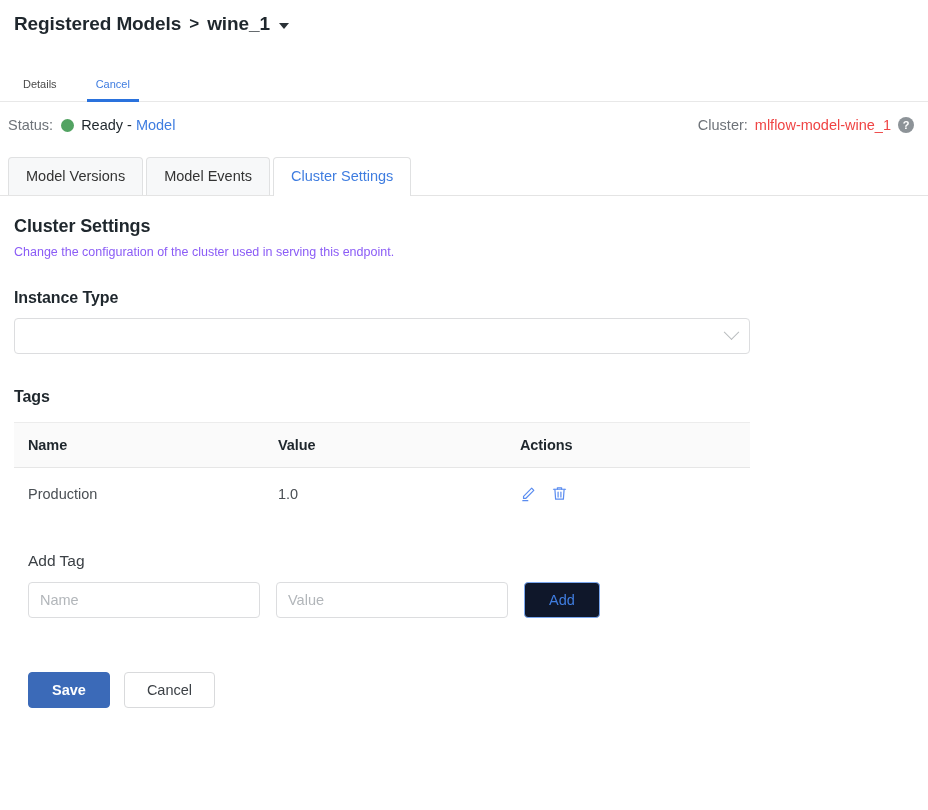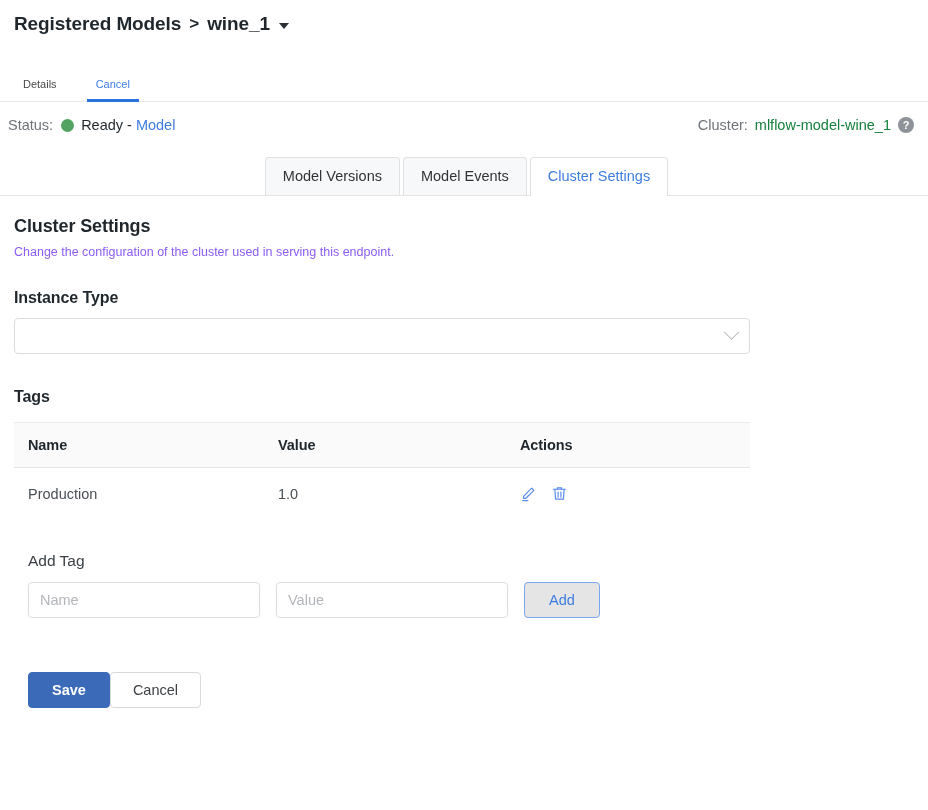--- a/index.html
+++ b/index.html
@@ -91,21 +91,21 @@
     border-radius: 50%;
     background: #52a362;
     display: inline-block;
     margin-right: 7px;
   }
   .status-value { color: #1f272d; }
   .status-dash { color: #1f272d; margin: 0 4px; }
   .link { color: #3f7de0; cursor: pointer; }
   .status-spacer { flex: 1; }
   .cluster-label { color: #6e7379; margin-right: 7px; }
-  .cluster-link { color: #15803d; cursor: pointer; }
+  .cluster-link { color: #ef4444; cursor: pointer; }
   .help-icon {
     width: 16px; height: 16px;
     border-radius: 50%;
     background: #8d9398;
     color: #ffffff;
     font-size: 11px;
     font-weight: bold;
     display: inline-flex;
     align-items: center;
     justify-content: center;
@@ -114,21 +114,20 @@
     line-height: 1;
   }
 
   
   .sec-tabs {
     display: flex;
     align-items: flex-end;
     padding-left: 8px;
     border-bottom: 1px solid #e4e4e4;
     height: 48px;
-    justify-content: center;
   }
   .stab {
     font-size: 14.5px;
     color: #333333;
     background: #f7f8f9;
     border: 1px solid #e0e1e2;
     border-bottom: none;
     border-radius: 4px 4px 0 0;
     padding: 11px 17px 12px 17px;
     margin-right: 3px;
@@ -246,31 +245,32 @@
     padding: 0 11px;
     background: #ffffff;
     outline: none;
   }
   .text-input::placeholder { color: #b2b6ba; }
   .btn-add {
     width: 76px;
     height: 36px;
     border: 1px solid #7aa7ef;
     border-radius: 4px;
-    background: #e5e5e5;
+    background: #0f172a;
     color: #3f7de0;
     font-family: "Liberation Sans", sans-serif;
     font-size: 14.5px;
     cursor: pointer;
   }
 
   
   .footer {
     display: flex;
     align-items: center;
+    gap: 14px;
     margin: 54px 0 0 14px;
   }
   .btn-save {
     background: #3b6ab8;
     color: #ffffff;
     border: 1px solid #3b6ab8;
     border-radius: 4px;
     font-family: "Liberation Sans", sans-serif;
     font-size: 14.5px;
     font-weight: bold;

